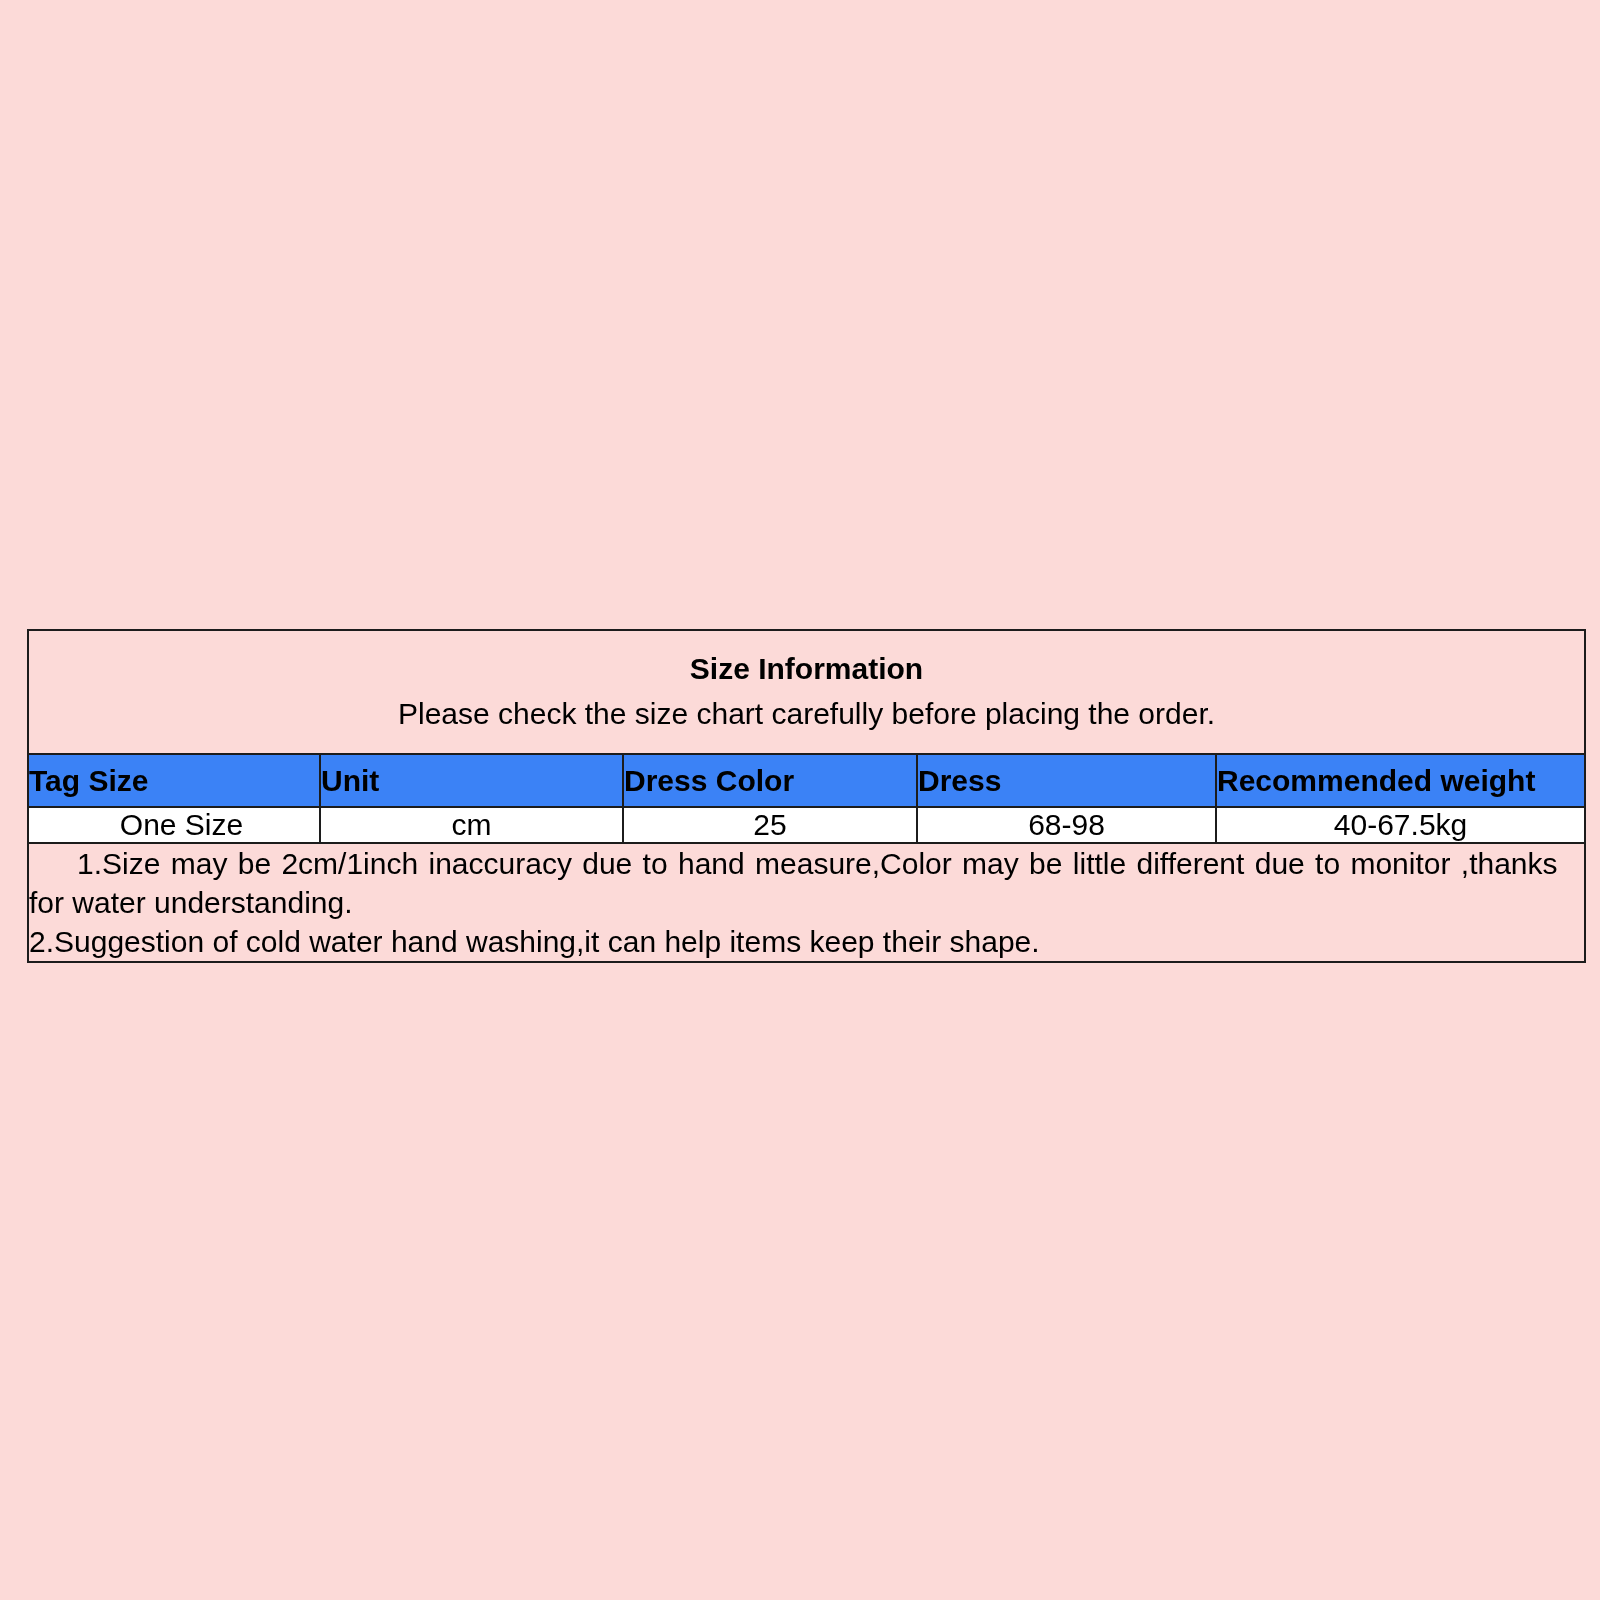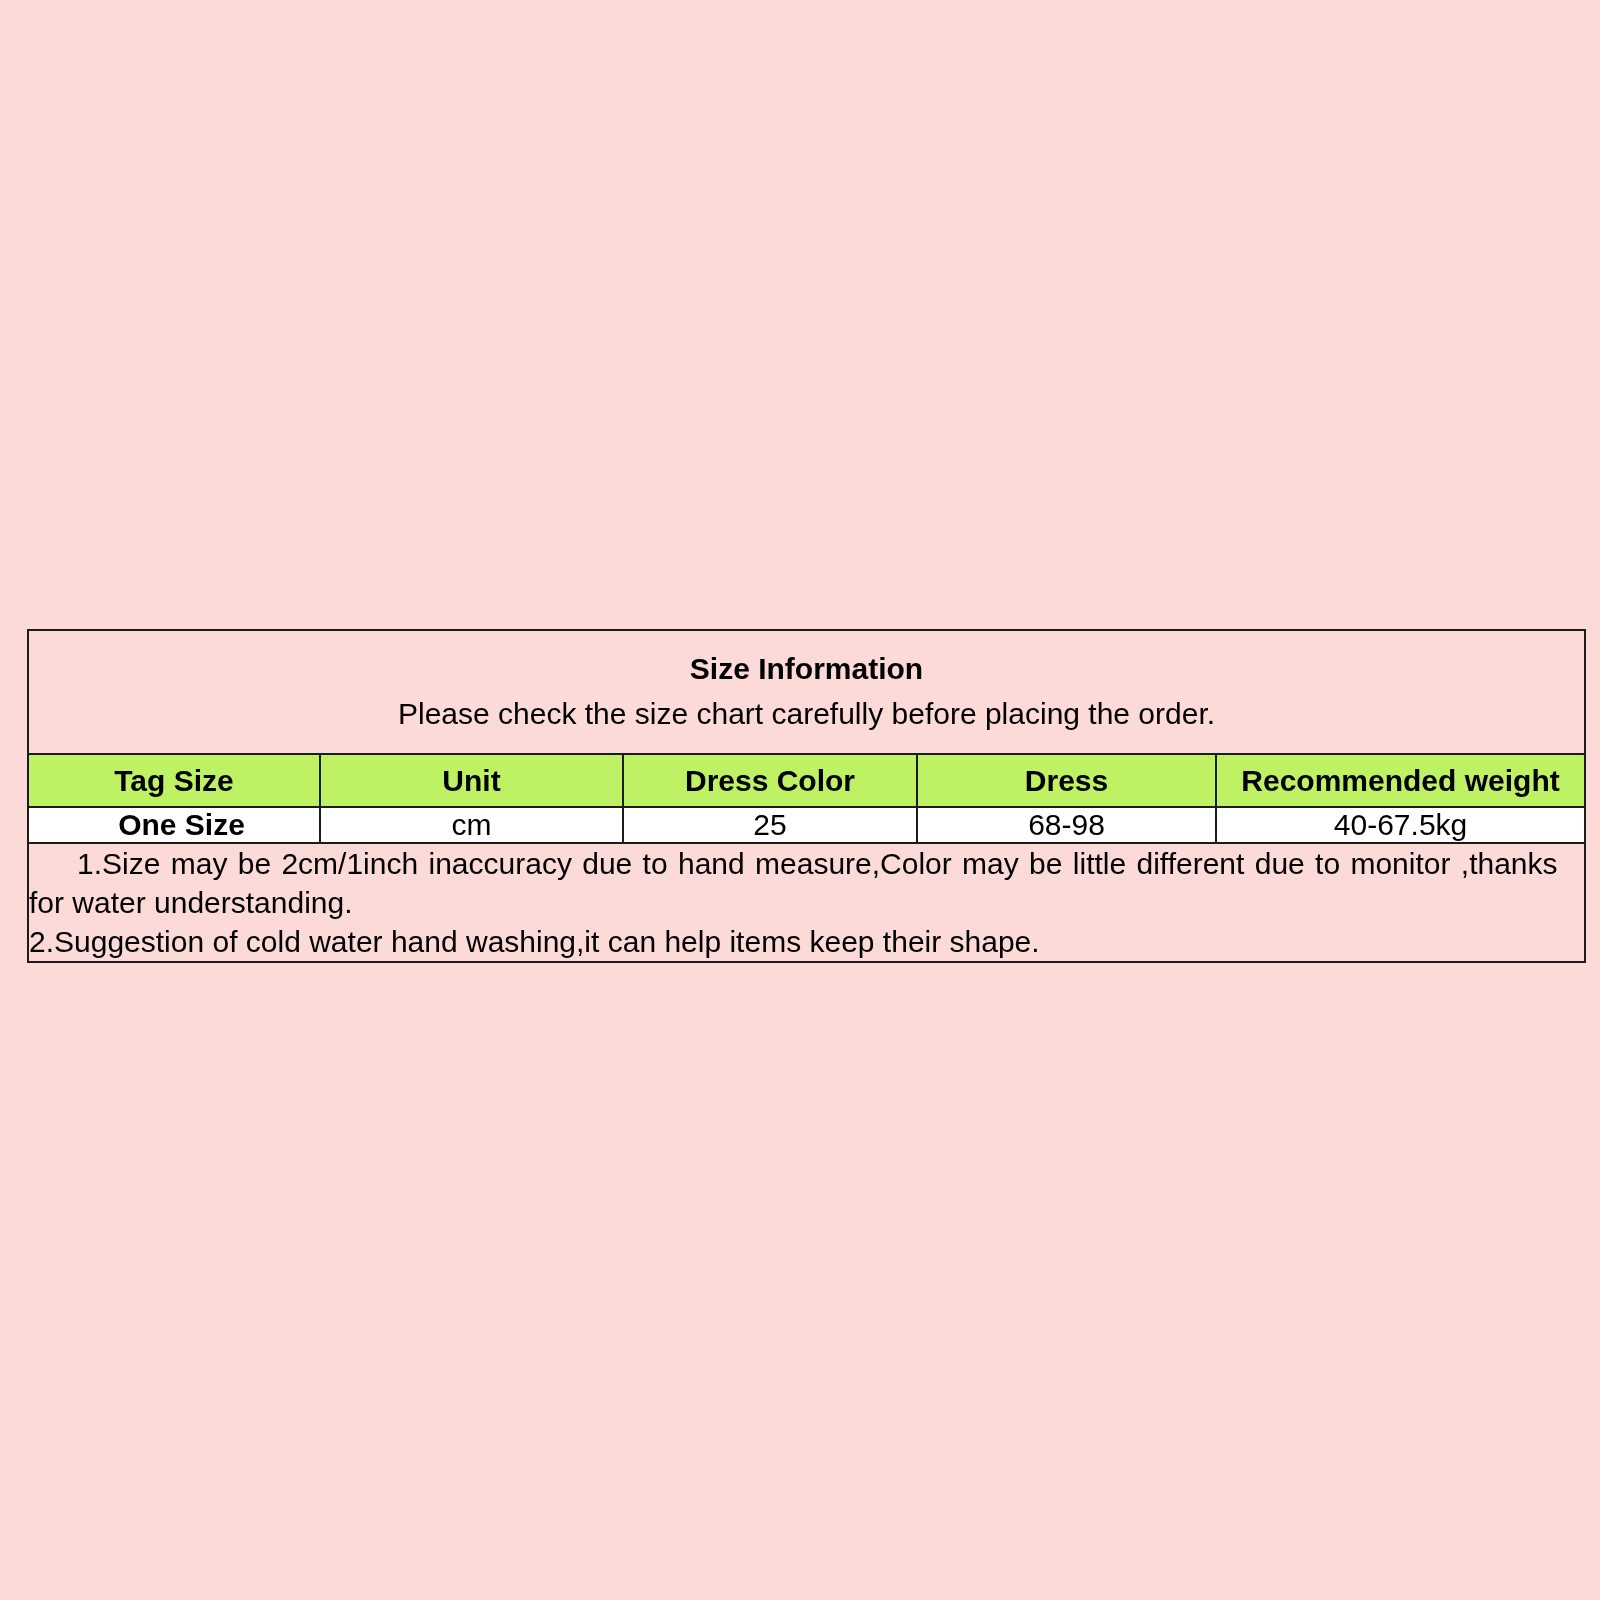--- a/index.html
+++ b/index.html
@@ -39,34 +39,34 @@
     font-size: 30px;
     line-height: 44px;
   }
   .chart-subtitle {
     font-weight: normal;
     font-size: 30px;
     line-height: 46px;
   }
   .header-row th {
     height: 51px;
-    background: #bef264;
+    background: #3b82f6;
     font-weight: bold;
-    text-align: center;
+    text-align: left;
     vertical-align: middle;
   }
   .data-row td {
     height: 33px;
     background: #FFFFFF;
     text-align: center;
     vertical-align: middle;
     font-weight: normal;
   }
   .data-row td.tag-size {
-    font-weight: bold;
+    font-weight: normal;
     padding-left: 15px;
   }
   .notes-cell {
     text-align: left;
     vertical-align: top;
     padding: 4px 9px 6px 9px;
   }
   .note-line {
     font-size: 30px;
     line-height: 39px;

